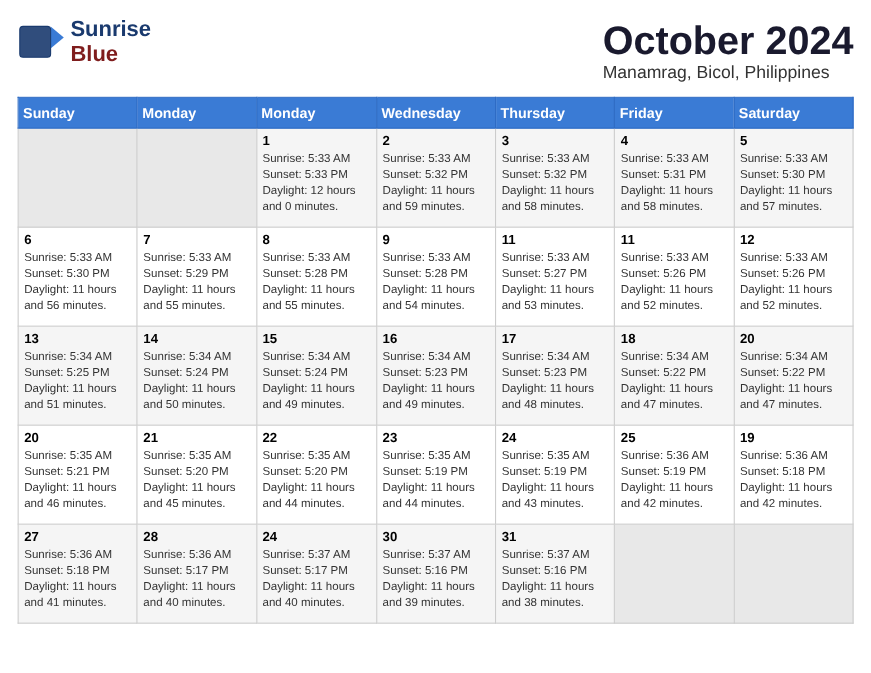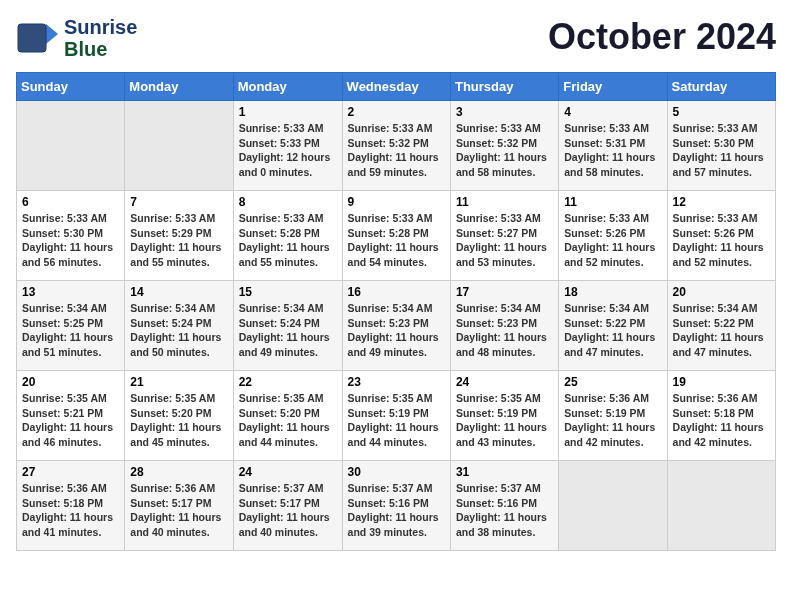--- a/index.html
+++ b/index.html
@@ -68,47 +68,47 @@
     .day-num {
       font-weight: bold;
       font-size: 12px;
       display: block;
       margin-bottom: 2px;
     }
     .day-info {
       color: #333;
       font-size: 10.5px;
       line-height: 1.4;
-      font-weight: bold;
     }
     .empty-cell {
       background: #e8e8e8 !important;
     }
   </style>
 </head>
 <body>
 
 <div class="header">
   <div class="logo">
     <div style="display:flex;align-items:center;gap:4px;">
       <div style="position:relative;width:44px;height:44px;">
         <svg width="44" height="44" viewBox="0 0 44 44">
           <rect x="2" y="8" width="28" height="28" rx="3" fill="#1a3a6e" opacity="0.9"></rect>
           <polygon points="30,8 42,18 30,28" fill="#3a7bd5"></polygon>
           <rect x="2" y="8" width="28" height="28" rx="3" fill="none" stroke="#1a3a6e" stroke-width="1"></rect>
         </svg>
       </div>
       <div>
         <div style="font-size:20px;font-weight:bold;color:#1a3a6e;line-height:1.1;">Sunrise</div>
-        <div style="font-size:20px;font-weight:bold;color:#14532d;line-height:1.1;">Blue</div>
+        <div style="font-size:20px;font-weight:bold;color:#7f1d1d;line-height:1.1;">Blue</div>
       </div>
     </div>
   </div>
   <div class="title-block">
     <div class="month-title">October 2024</div>
+    <div class="location-title">Manamrag, Bicol, Philippines</div>
   </div>
 </div>
 
 <table>
   <thead>
     <tr>
     <th>Sunday</th>
         <th>Monday</th>
         <th>Monday</th>
         <th>Wednesday</th>

